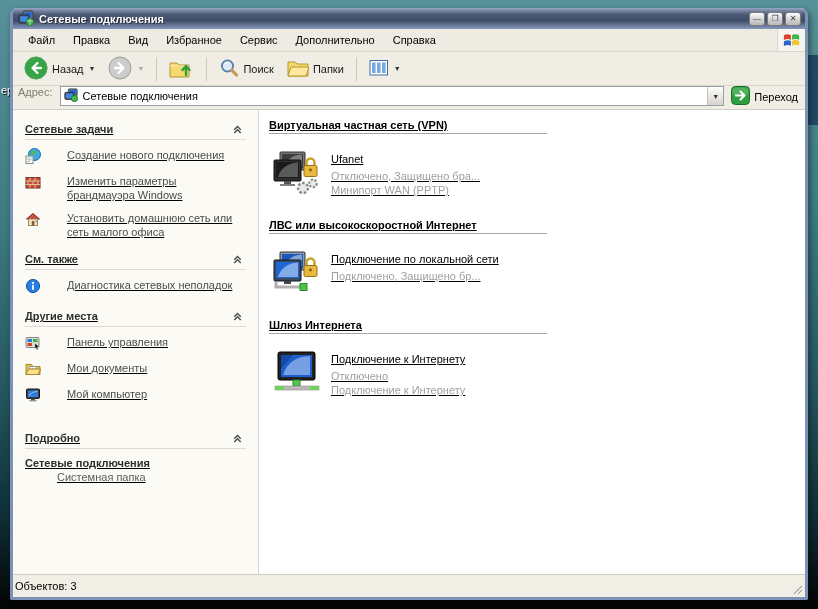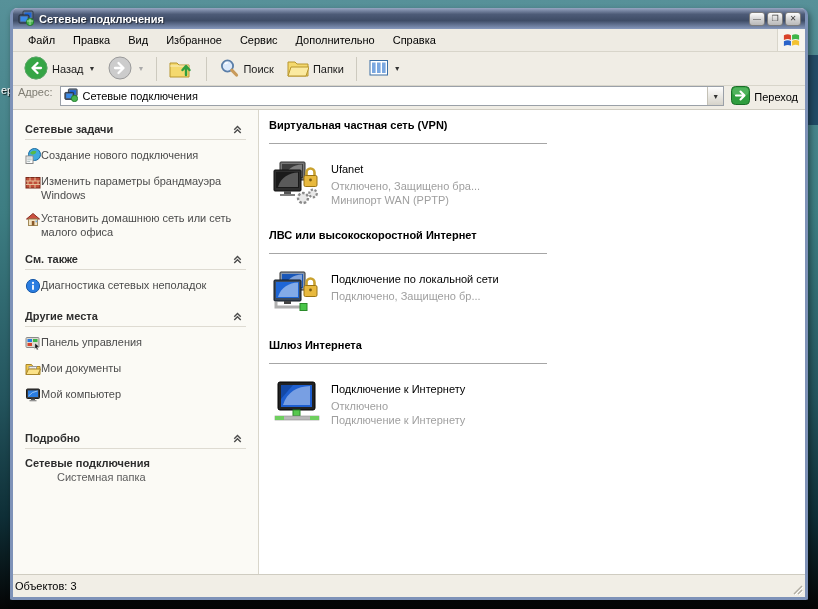--- a/index.html
+++ b/index.html
@@ -44,37 +44,37 @@
   .addr-label { color:#7f7d73; }
   .addr-combo { flex:1; height:20px; background:#fff; border:1px solid #9aa0a8;
     display:flex; align-items:center; padding-left:3px; gap:5px; }
   .addr-value { flex:1; color:#000; white-space:nowrap; overflow:hidden; }
   .addr-drop { width:16px; height:18px; background:linear-gradient(180deg,#fefefe,#d6d3ca);
     border-left:1px solid #c4c1b6; display:flex; align-items:center; justify-content:center;
     font-size:7px; color:#333; }
   .go-btn { display:flex; align-items:center; gap:4px; padding-right:2px; }
   .go-label { color:#000; }
 
-  .main { flex:1; display:flex; min-height:0; }
+  .main { flex:1; display:flex; min-height:0;text-decoration:underline; }
 
   .sidebar { width:246px; flex:0 0 246px; background:#fbfaf5; border-right:1px solid #d9d6cb;
     padding:12px 12px 0 12px; overflow:hidden; }
   .sb-section { margin-bottom:13px; }
   .sb-head { display:flex; justify-content:space-between; align-items:center;
     border-bottom:1px solid #dedbd2; padding-bottom:3px; margin-bottom:8px; }
   .sb-title { font-weight:bold; color:#2d2d2d; }
   .sb-chevron { width:18px; height:14px; display:flex; align-items:center; justify-content:center; }
-  .sb-item { display:flex; gap:0; margin-bottom:8px; align-items:flex-start; }
+  .sb-item { display:flex; gap:26px; margin-bottom:8px; align-items:flex-start; }
   .sb-item-label { color:#4c4c4c; line-height:1.3; width:192px; }
   .sb-details { margin-top:26px; }
   .sb-detail-name { font-weight:bold; color:#2d2d2d; margin-bottom:2px; }
   .sb-detail-type { color:#5c5c5c;margin-left:32px; }
 
   .content { flex:1; background:#fff; padding:5px 0 0 10px; overflow:hidden; }
-  .grp-title { font-weight:bold; color:#000; padding-bottom:12px; border-bottom:1px solid #a6a6a6;
+  .grp-title { font-weight:bold; color:#000; padding-bottom:2px; border-bottom:1px solid #a6a6a6;
     width:278px; margin-top:4px; }
   .grp-item { display:flex; gap:10px; margin:17px 0 22px 4px; align-items:flex-start; }
   .gi-text { padding-top:2px; }
   .gi-name { color:#000; max-width:205px; line-height:1.25; margin-bottom:2px; }
   .gi-status, .gi-device { color:#9f9f9f; line-height:1.3; }
 
   .statusbar { height:23px; flex:0 0 23px; background:#f1eee6; border-top:1px solid #cfccc1;
     display:flex; align-items:center; padding:0 2px; position:relative; color:#000; }
   .grip { position:absolute; right:1px; bottom:1px; width:14px; height:14px; }
 </style>

